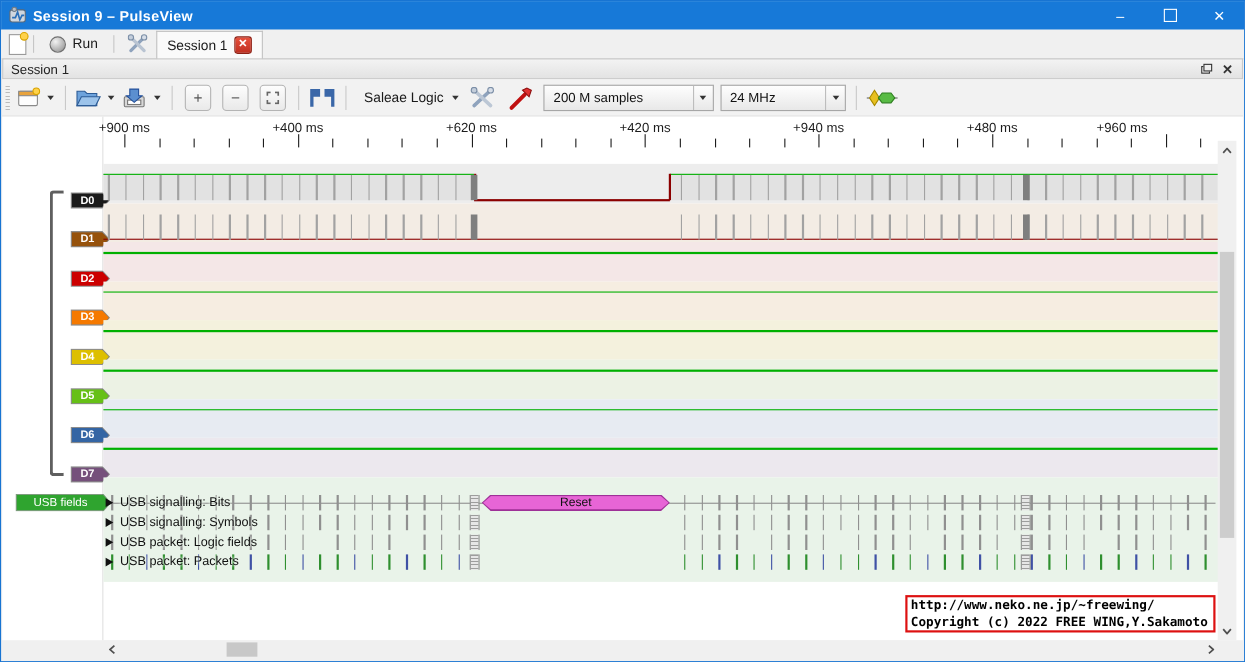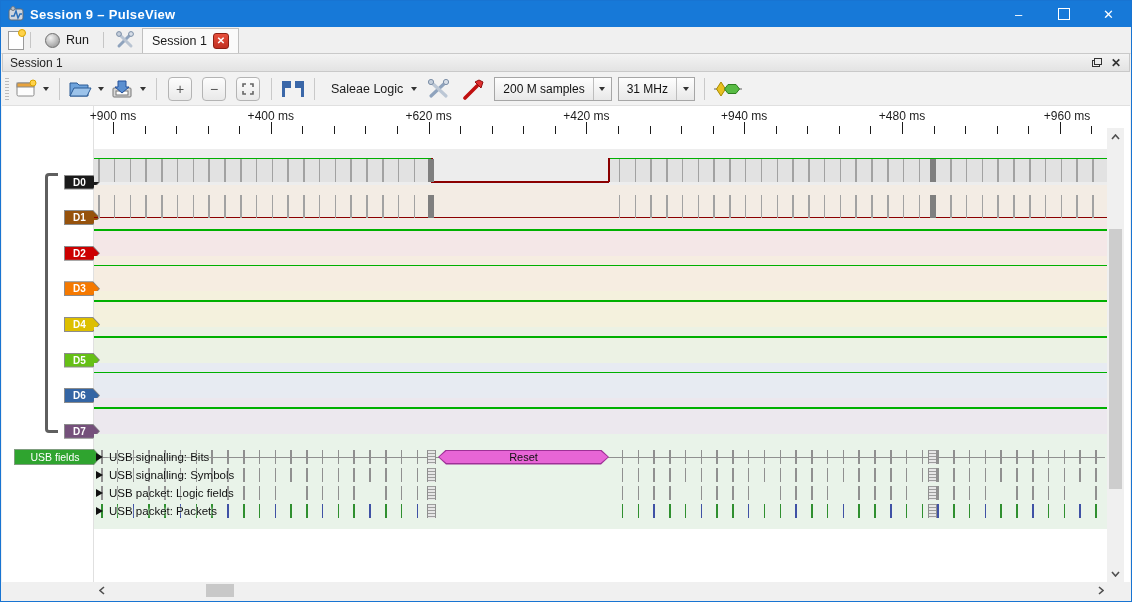--- a/index.html
+++ b/index.html
@@ -31,21 +31,21 @@
   .float-icon .f{position:absolute;right:0;top:0;width:6px;height:5px;border:1px solid #333;background:#eee;}
   .dock-close{font-size:12px;color:#333;font-weight:bold;line-height:1;}
   
   .toolbar{position:absolute;left:1px;top:71px;width:calc(100% - 2px);height:34px;background:#f2f2f2;display:flex;align-items:center;border-bottom:1px solid #e0e0e0;box-sizing:border-box;}
   .grip{width:4px;height:22px;margin:0 4px 0 3px;background:repeating-linear-gradient(180deg,#bbb 0 1px,transparent 1px 3px);}
   .tb-sep{width:1px;height:22px;background:#c9c9c9;margin:0 6px;}
   .dd-arrow{width:0;height:0;border-left:3.5px solid transparent;border-right:3.5px solid transparent;border-top:4px solid #333;margin:0 4px;}
   .tb-btn{display:flex;align-items:center;justify-content:center;margin:0 2px;}
   .sq-btn{width:22px;height:22px;border-radius:4px;border:1px solid #b4b4b4;background:linear-gradient(#fdfdfd,#e9e9e9);display:flex;align-items:center;justify-content:center;margin:0 5px;}
   .device-label{font-size:12.5px;color:#1a1a1a;margin:0 4px 0 10px;}
-  .combo{height:22px;border:1px solid #a6a6a6;background:linear-gradient(#fefefe,#e8e8e8);display:flex;align-items:center;font-size:12px;color:#111;margin:0 3px;}
+  .combo{height:22px;border:1px solid #a6a6a6;background:linear-gradient(#fefefe,#e8e8e8);display:flex;align-items:center;font-size:12px;color:#111;margin:0 3px;gap:37px;}
   .combo .val{padding:0 8px;}
   .combo .dd{width:17px;height:100%;border-left:1px solid #bdbdbd;display:flex;align-items:center;justify-content:center;}
   
   .viewbg{position:absolute;left:1px;top:105px;width:calc(100% - 2px);height:476px;background:#ffffff;}
   .gutter-line{position:absolute;left:92px;top:105px;width:1px;height:476px;background:#e0e0e0;}
   .ruler-label{position:absolute;top:108px;transform:translateX(-50%);font-size:12px;color:#1c1c1c;white-space:nowrap;}
   .ruler-tick{position:absolute;width:1px;background:#1c1c1c;}
   
   .stripe{position:absolute;left:93px;width:1014px;}
   .tag{position:absolute;height:15px;display:flex;align-items:center;justify-content:center;clip-path:polygon(0 0,calc(100% - 7px) 0,100% 50%,calc(100% - 7px) 100%,0 100%);}
@@ -186,21 +186,21 @@
         <path d="M12 4 L18 10 L20 4 L16 2 Z" fill="#e03030" stroke="#8d0f0f"></path>
       </svg>
     </div>
     <div class="combo">
       <span class="val">200 M samples</span>
       <span class="dd">
           <span class="dd-arrow" style="margin:0;"></span>
         </span>
     </div>
     <div class="combo">
-      <span class="val">31 MHz</span>
+      <span class="val">24 MHz</span>
       <span class="dd">
           <span class="dd-arrow" style="margin:0;"></span>
         </span>
     </div>
     <div class="tb-sep"></div>
     <div class="tb-btn">
       <svg width="30" height="18" viewBox="0 0 30 18">
         <line x1="1" y1="9" x2="29" y2="9" stroke="#8a8a8a" stroke-width="1.4"></line>
         <path d="M8 2 L12.5 9 L8 16 L3.5 9 Z" fill="#e8c020" stroke="#a88a00"></path>
         <path d="M15 4.5 L23 4.5 L26.5 9 L23 13.5 L15 13.5 L11.5 9 Z" fill="#58bb44" stroke="#2f8020"></path>
@@ -240,21 +240,21 @@
       <div class="ruler-tick" style="left: 774.76px; top: 125px; height: 8px; position: absolute;"></div>
       <div class="ruler-tick" style="left: 806.32px; top: 125px; height: 8px; position: absolute;"></div>
       <div class="ruler-tick" style="left: 837.88px; top: 125px; height: 8px; position: absolute;"></div>
       <div class="ruler-tick" style="left: 869.44px; top: 125px; height: 8px; position: absolute;"></div>
       <div class="ruler-label" style="left: 901px; position: absolute;">+480 ms</div>
       <div class="ruler-tick" style="left: 901px; top: 121px; height: 12px; position: absolute;"></div>
       <div class="ruler-tick" style="left: 932.56px; top: 125px; height: 8px; position: absolute;"></div>
       <div class="ruler-tick" style="left: 964.12px; top: 125px; height: 8px; position: absolute;"></div>
       <div class="ruler-tick" style="left: 995.68px; top: 125px; height: 8px; position: absolute;"></div>
       <div class="ruler-tick" style="left: 1027.24px; top: 125px; height: 8px; position: absolute;"></div>
-      <div class="ruler-label" style="left: 1066px; position: absolute;">+960 ms</div>
+      <div class="ruler-label" style="left: 1019px; position: absolute;">+960 ms</div>
       <div class="ruler-tick" style="left: 1058.8px; top: 121px; height: 12px; position: absolute;"></div>
       <div class="ruler-tick" style="left: 1090.36px; top: 125px; height: 8px; position: absolute;"></div>
       <div class="stripe" style="top: 148px; height: 35.6px; background: rgb(237, 237, 237); position: absolute;"></div>
       <div class="tag" style="left: 63px; top: 173.5px; width: 36px; background: rgba(0, 0, 0, 0.45); position: absolute;">
         <div class="inner" style="background: rgb(26, 26, 26);">D0</div>
       </div>
       <div style="left: 93px; top: 157px; width: 337px; height: 24px; background: rgb(226, 226, 226); border-top: 1.5px solid rgb(0, 176, 0); box-sizing: border-box; position: absolute;"></div>
       <div style="left: 608px; top: 157px; width: 499px; height: 24px; background: rgb(226, 226, 226); border-top: 1.5px solid rgb(0, 176, 0); box-sizing: border-box; position: absolute;"></div>
       <div class="sig-line" style="left: 430px; top: 180px; width: 178px; height: 1.5px; background: rgb(139, 0, 0); position: absolute;"></div>
       <div class="sig-line" style="left: 430px; top: 157px; width: 1.5px; height: 24px; background: rgb(139, 0, 0); position: absolute;"></div>
@@ -628,20 +628,22 @@
       <div class="dec-label" style="left: 95px; top: 484px; height: 16px; position: absolute;">
         <span class="tri"></span>
         <span style="text-shadow: rgb(233, 243, 233) 0px 0px 3px, rgb(233, 243, 233) 0px 0px 3px;">USB packet: Logic fields</span>
       </div>
       <div class="dec-label" style="left: 95px; top: 502px; height: 16px; position: absolute;">
         <span class="tri"></span>
         <span style="text-shadow: rgb(233, 243, 233) 0px 0px 3px, rgb(233, 243, 233) 0px 0px 3px;">USB packet: Packets</span>
       </div>
     </div>
 
+  <div class="watermark"><span>http://www.neko.ne.jp/~freewing/</span>
+<span>Copyright (c) 2022 FREE WING,Y.Sakamoto</span></div>
 
   <div class="vscroll">
     <div class="sb-arrow" style="left:0;top:0;width:17px;height:17px;">
       <svg width="9" height="6" viewBox="0 0 9 6">
           <path d="M1 5 L4.5 1 L8 5" fill="none" stroke="#505050" stroke-width="1.6"></path>
         </svg>
     </div>
     <div class="thumb"></div>
     <div class="sb-arrow" style="left:0;bottom:0;width:17px;height:17px;">
       <svg width="9" height="6" viewBox="0 0 9 6">

